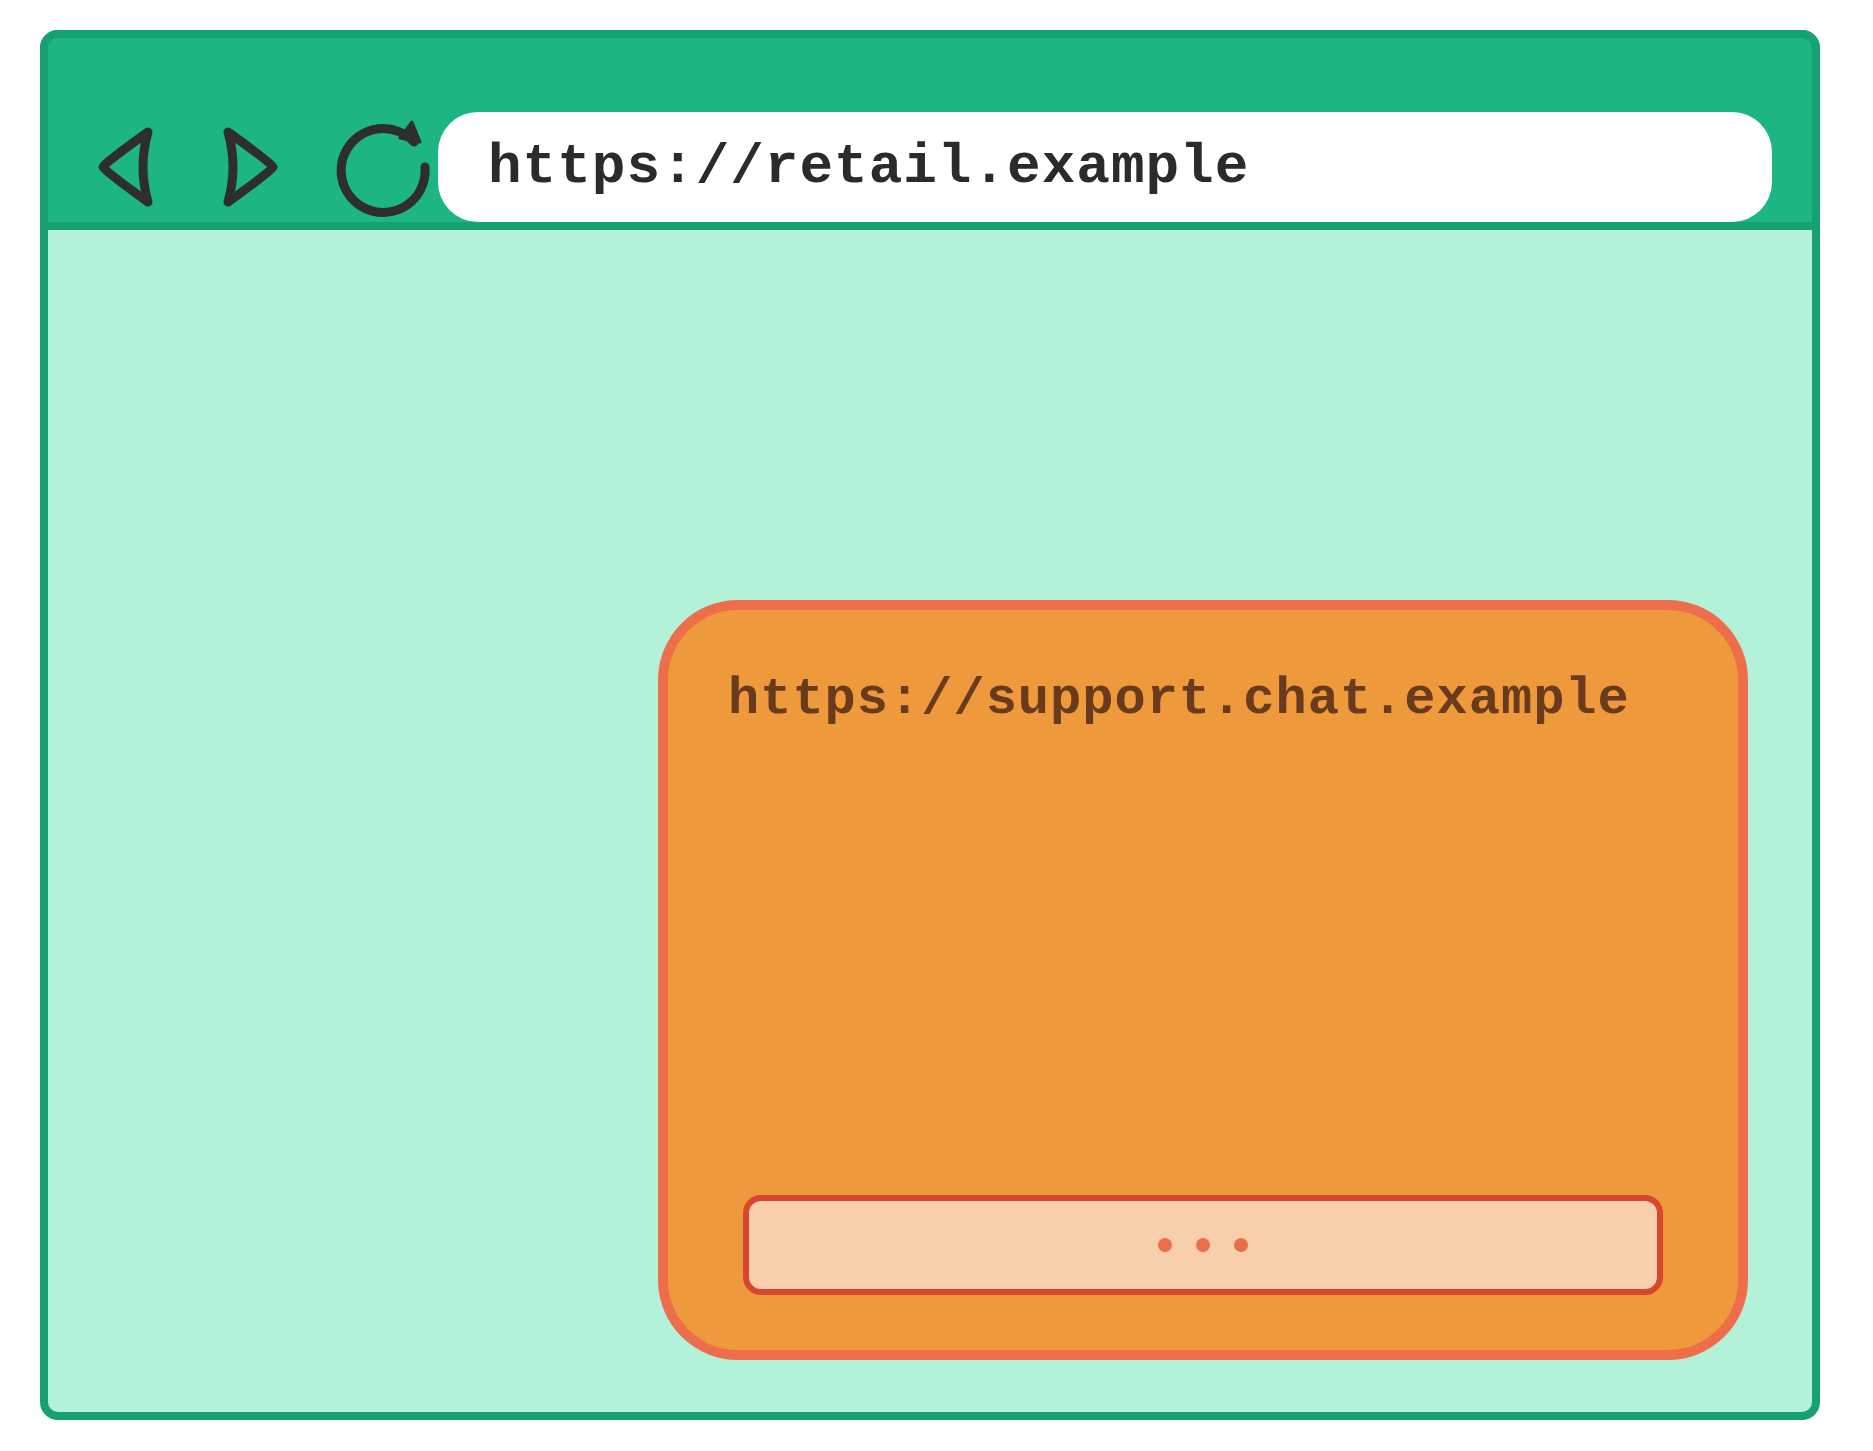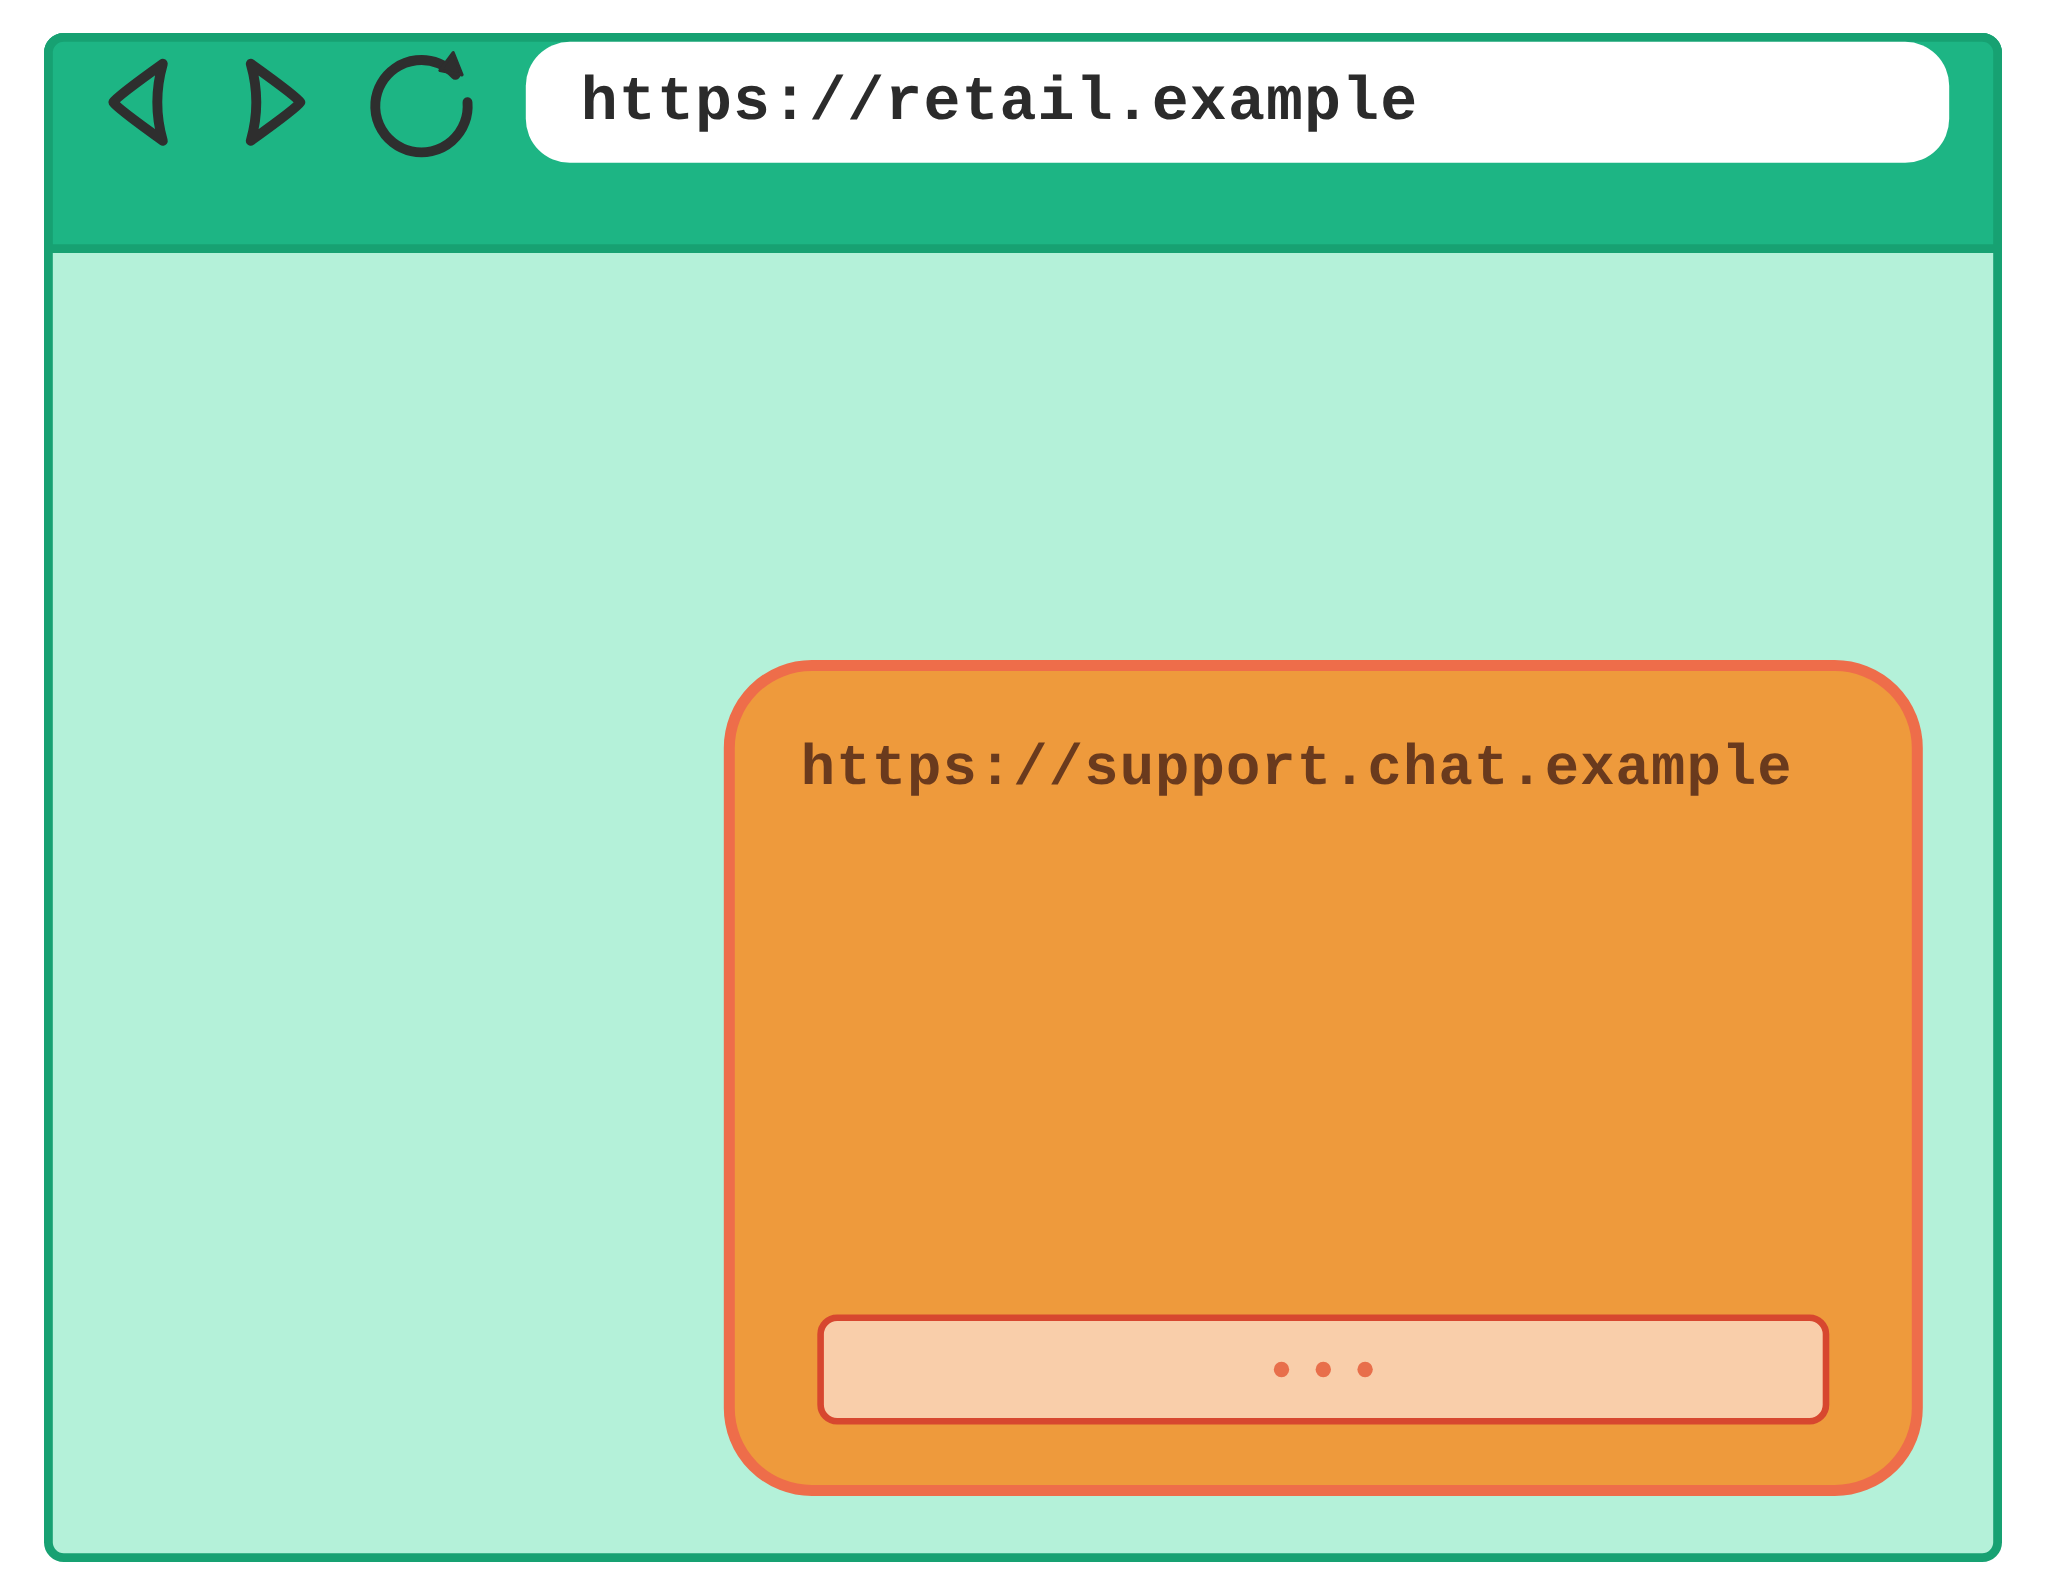--- a/index.html
+++ b/index.html
@@ -28,23 +28,22 @@
     .toolbar {
       position: absolute;
       top: -8px;
       left: -8px;
       right: -8px;
       height: 200px;
       background: #1db584;
       border: 8px solid #17a172;
       border-radius: 18px 18px 0 0;
       display: flex;
-      align-items: flex-start;
+      align-items: flex-end;
       padding: 0 40px;
-      gap: 40px;
     }
     .nav-icons {
       display: flex;
       align-items: center;
       gap: 40px;
     }
     .nav-icon svg {
       display: block;
     }
     .url-bar {

